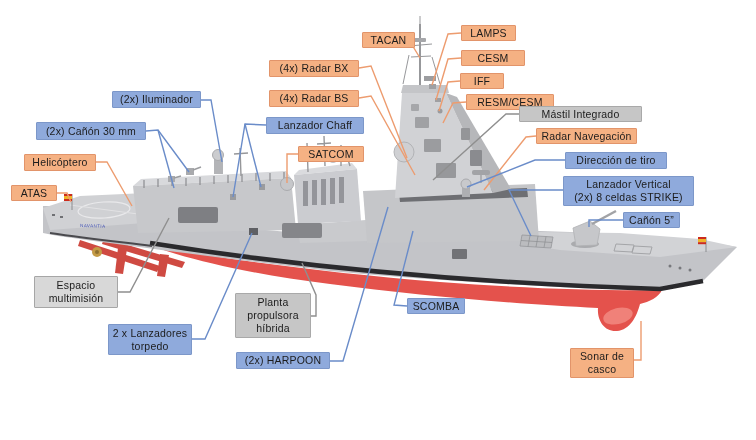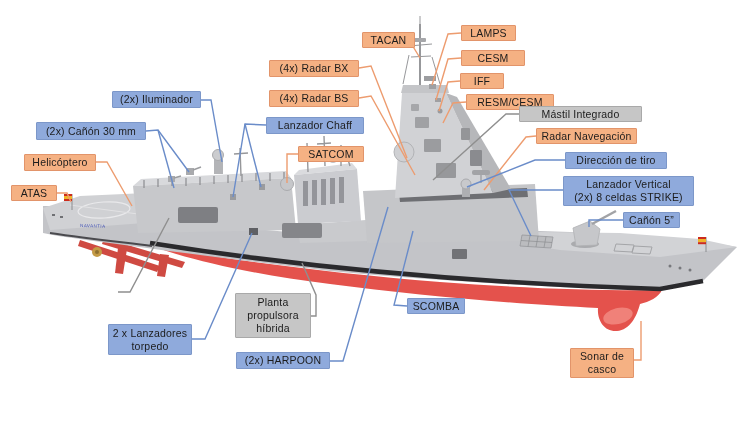--- a/index.html
+++ b/index.html
@@ -230,20 +230,24 @@
       <div class="label" style="left: 563px; top: 176px; width: 131px; height: 30px; background: rgb(143, 170, 220); border-color: rgb(124, 151, 201);">
         <span>Lanzador Vertical</span>
         <span>(2x) 8 celdas STRIKE)</span>
       </div>
       <div class="label" style="left: 623px; top: 212px; width: 57px; height: 16px; background: rgb(143, 170, 220); border-color: rgb(124, 151, 201);">
         <span>Cañón 5”</span>
       </div>
       <div class="label" style="left: 407px; top: 298px; width: 58px; height: 16px; background: rgb(143, 170, 220); border-color: rgb(124, 151, 201);">
         <span>SCOMBA</span>
       </div>
+      <div class="label" style="left: 34px; top: 276px; width: 84px; height: 32px; background: rgb(216, 216, 216); border-color: rgb(166, 166, 166);">
+        <span>Espacio</span>
+        <span>multimisión</span>
+      </div>
       <div class="label" style="left: 108px; top: 324px; width: 84px; height: 31px; background: rgb(143, 170, 220); border-color: rgb(124, 151, 201);">
         <span>2 x Lanzadores</span>
         <span>torpedo</span>
       </div>
       <div class="label" style="left: 235px; top: 293px; width: 76px; height: 45px; background: rgb(198, 198, 198); border-color: rgb(169, 169, 169);">
         <span>Planta</span>
         <span>propulsora</span>
         <span>híbrida</span>
       </div>
       <div class="label" style="left: 236px; top: 352px; width: 94px; height: 17px; background: rgb(143, 170, 220); border-color: rgb(124, 151, 201); text-align: right;">

